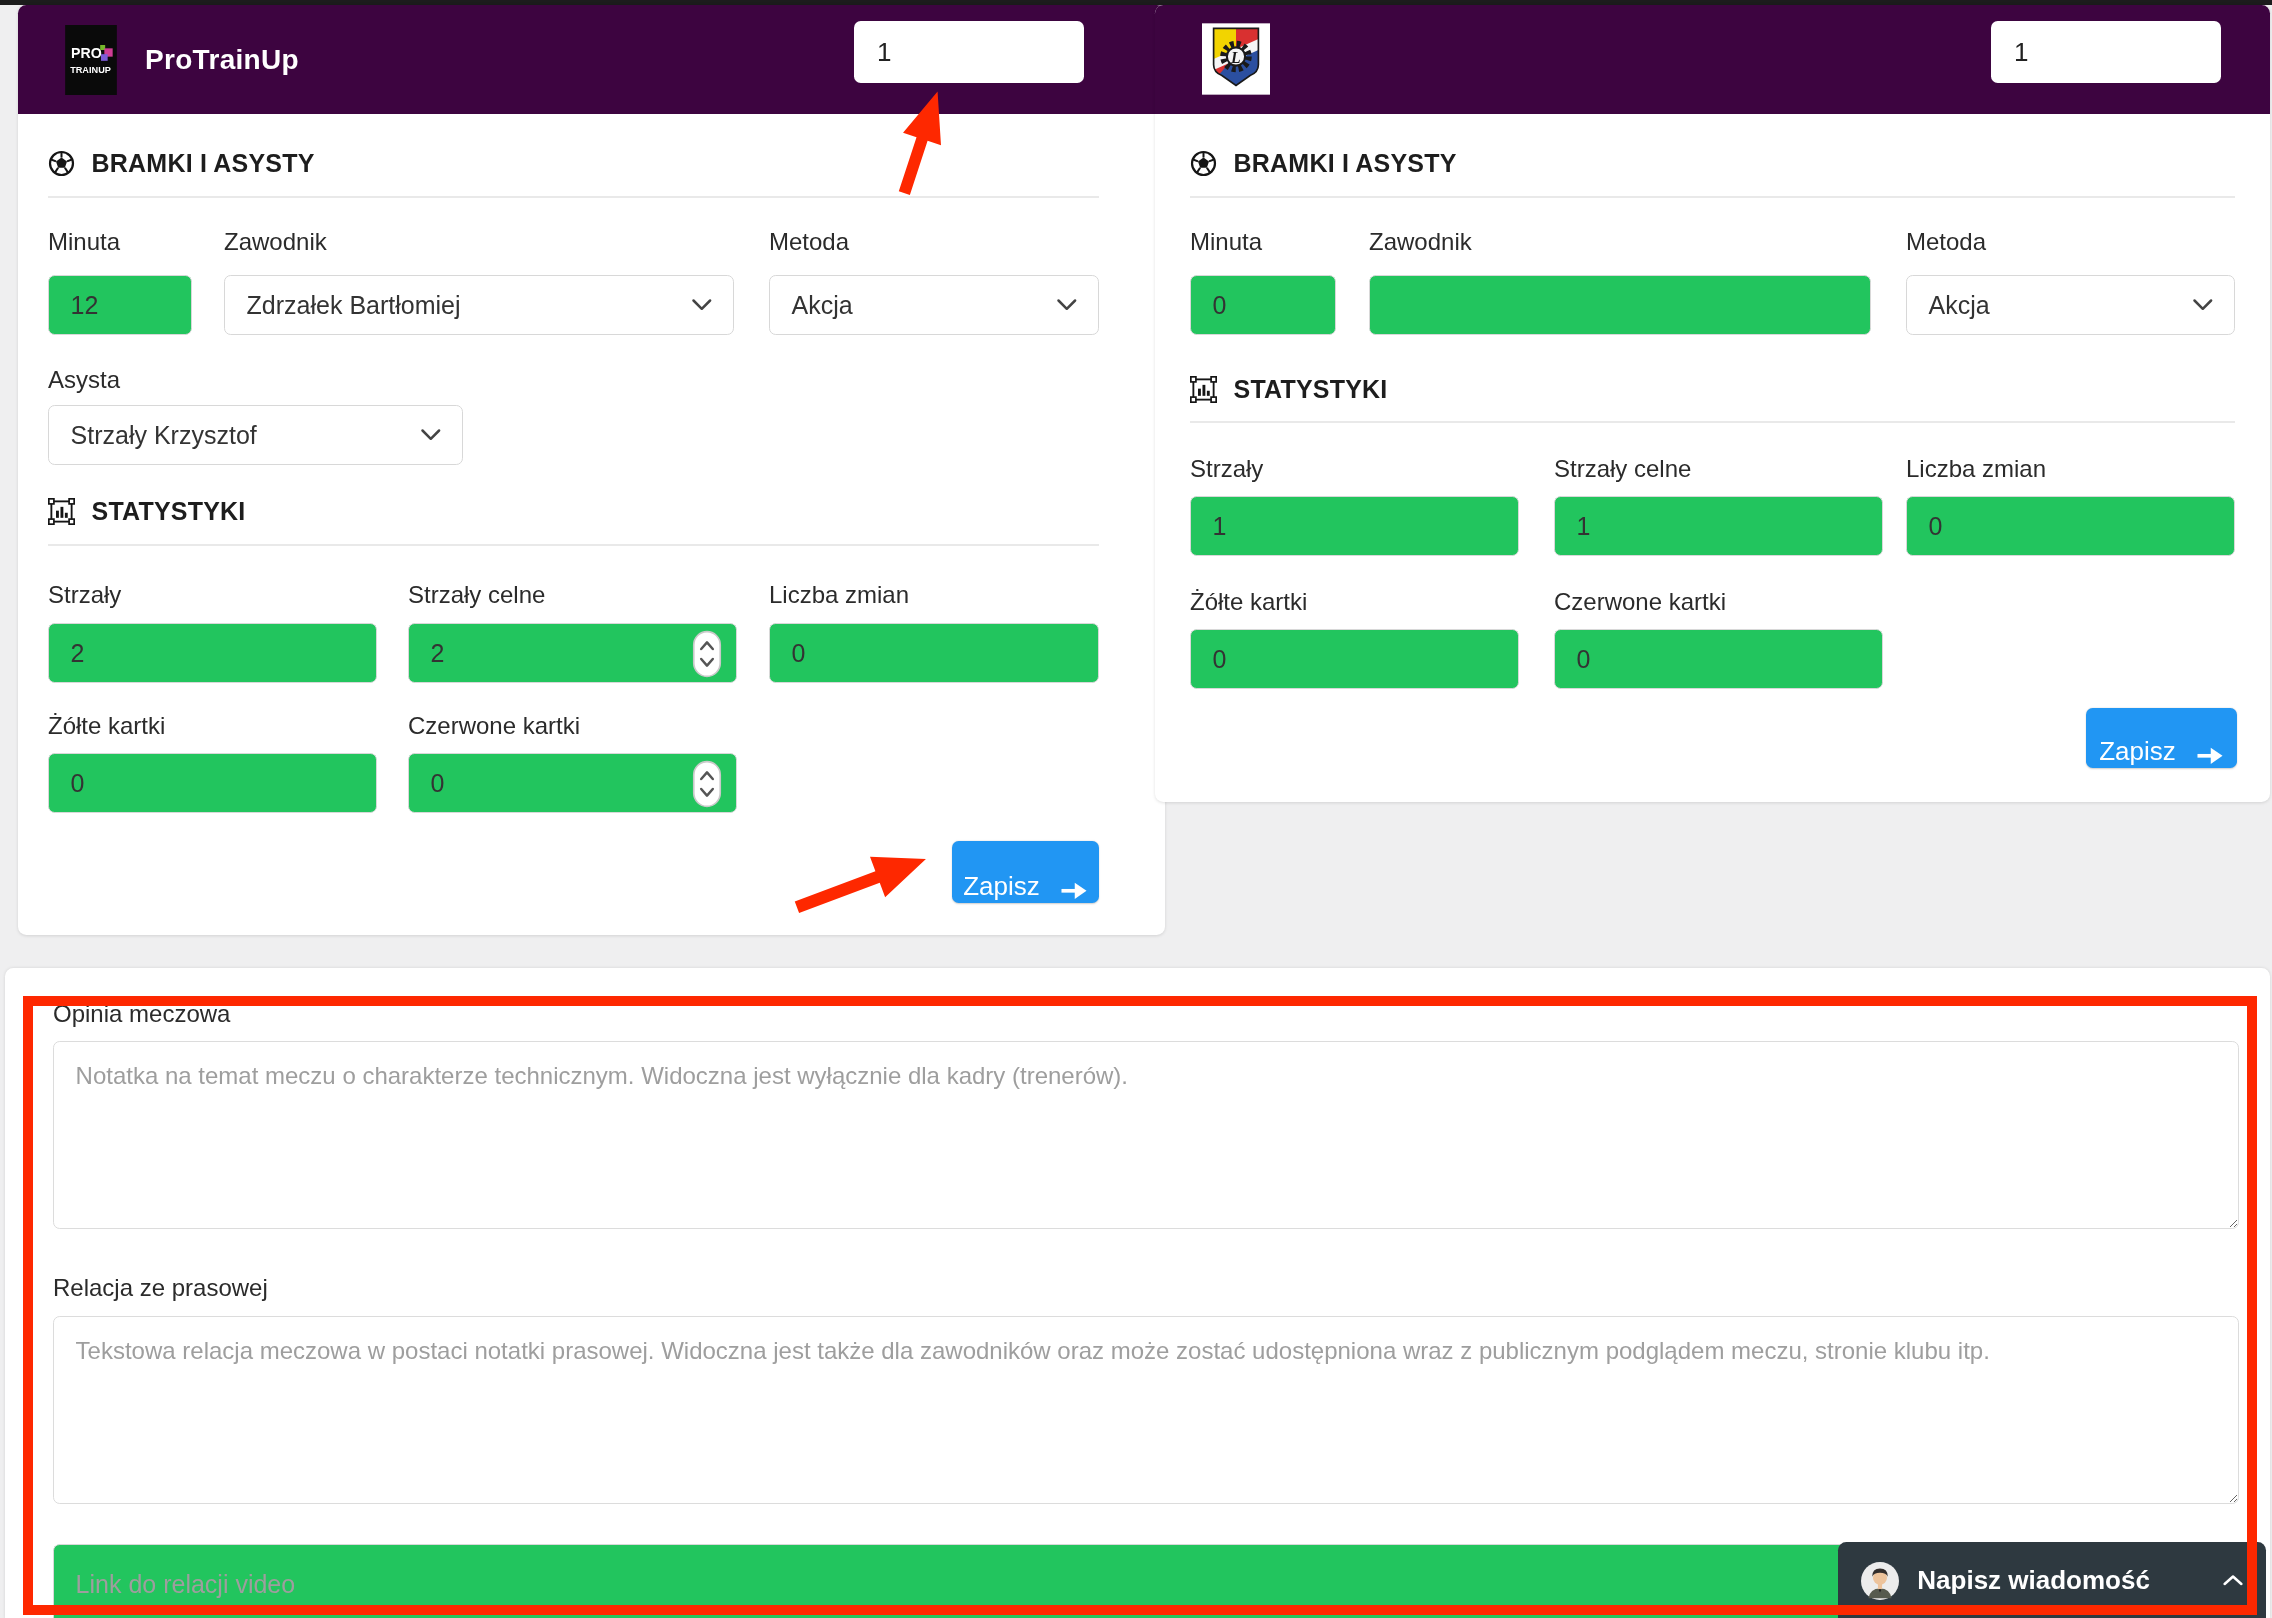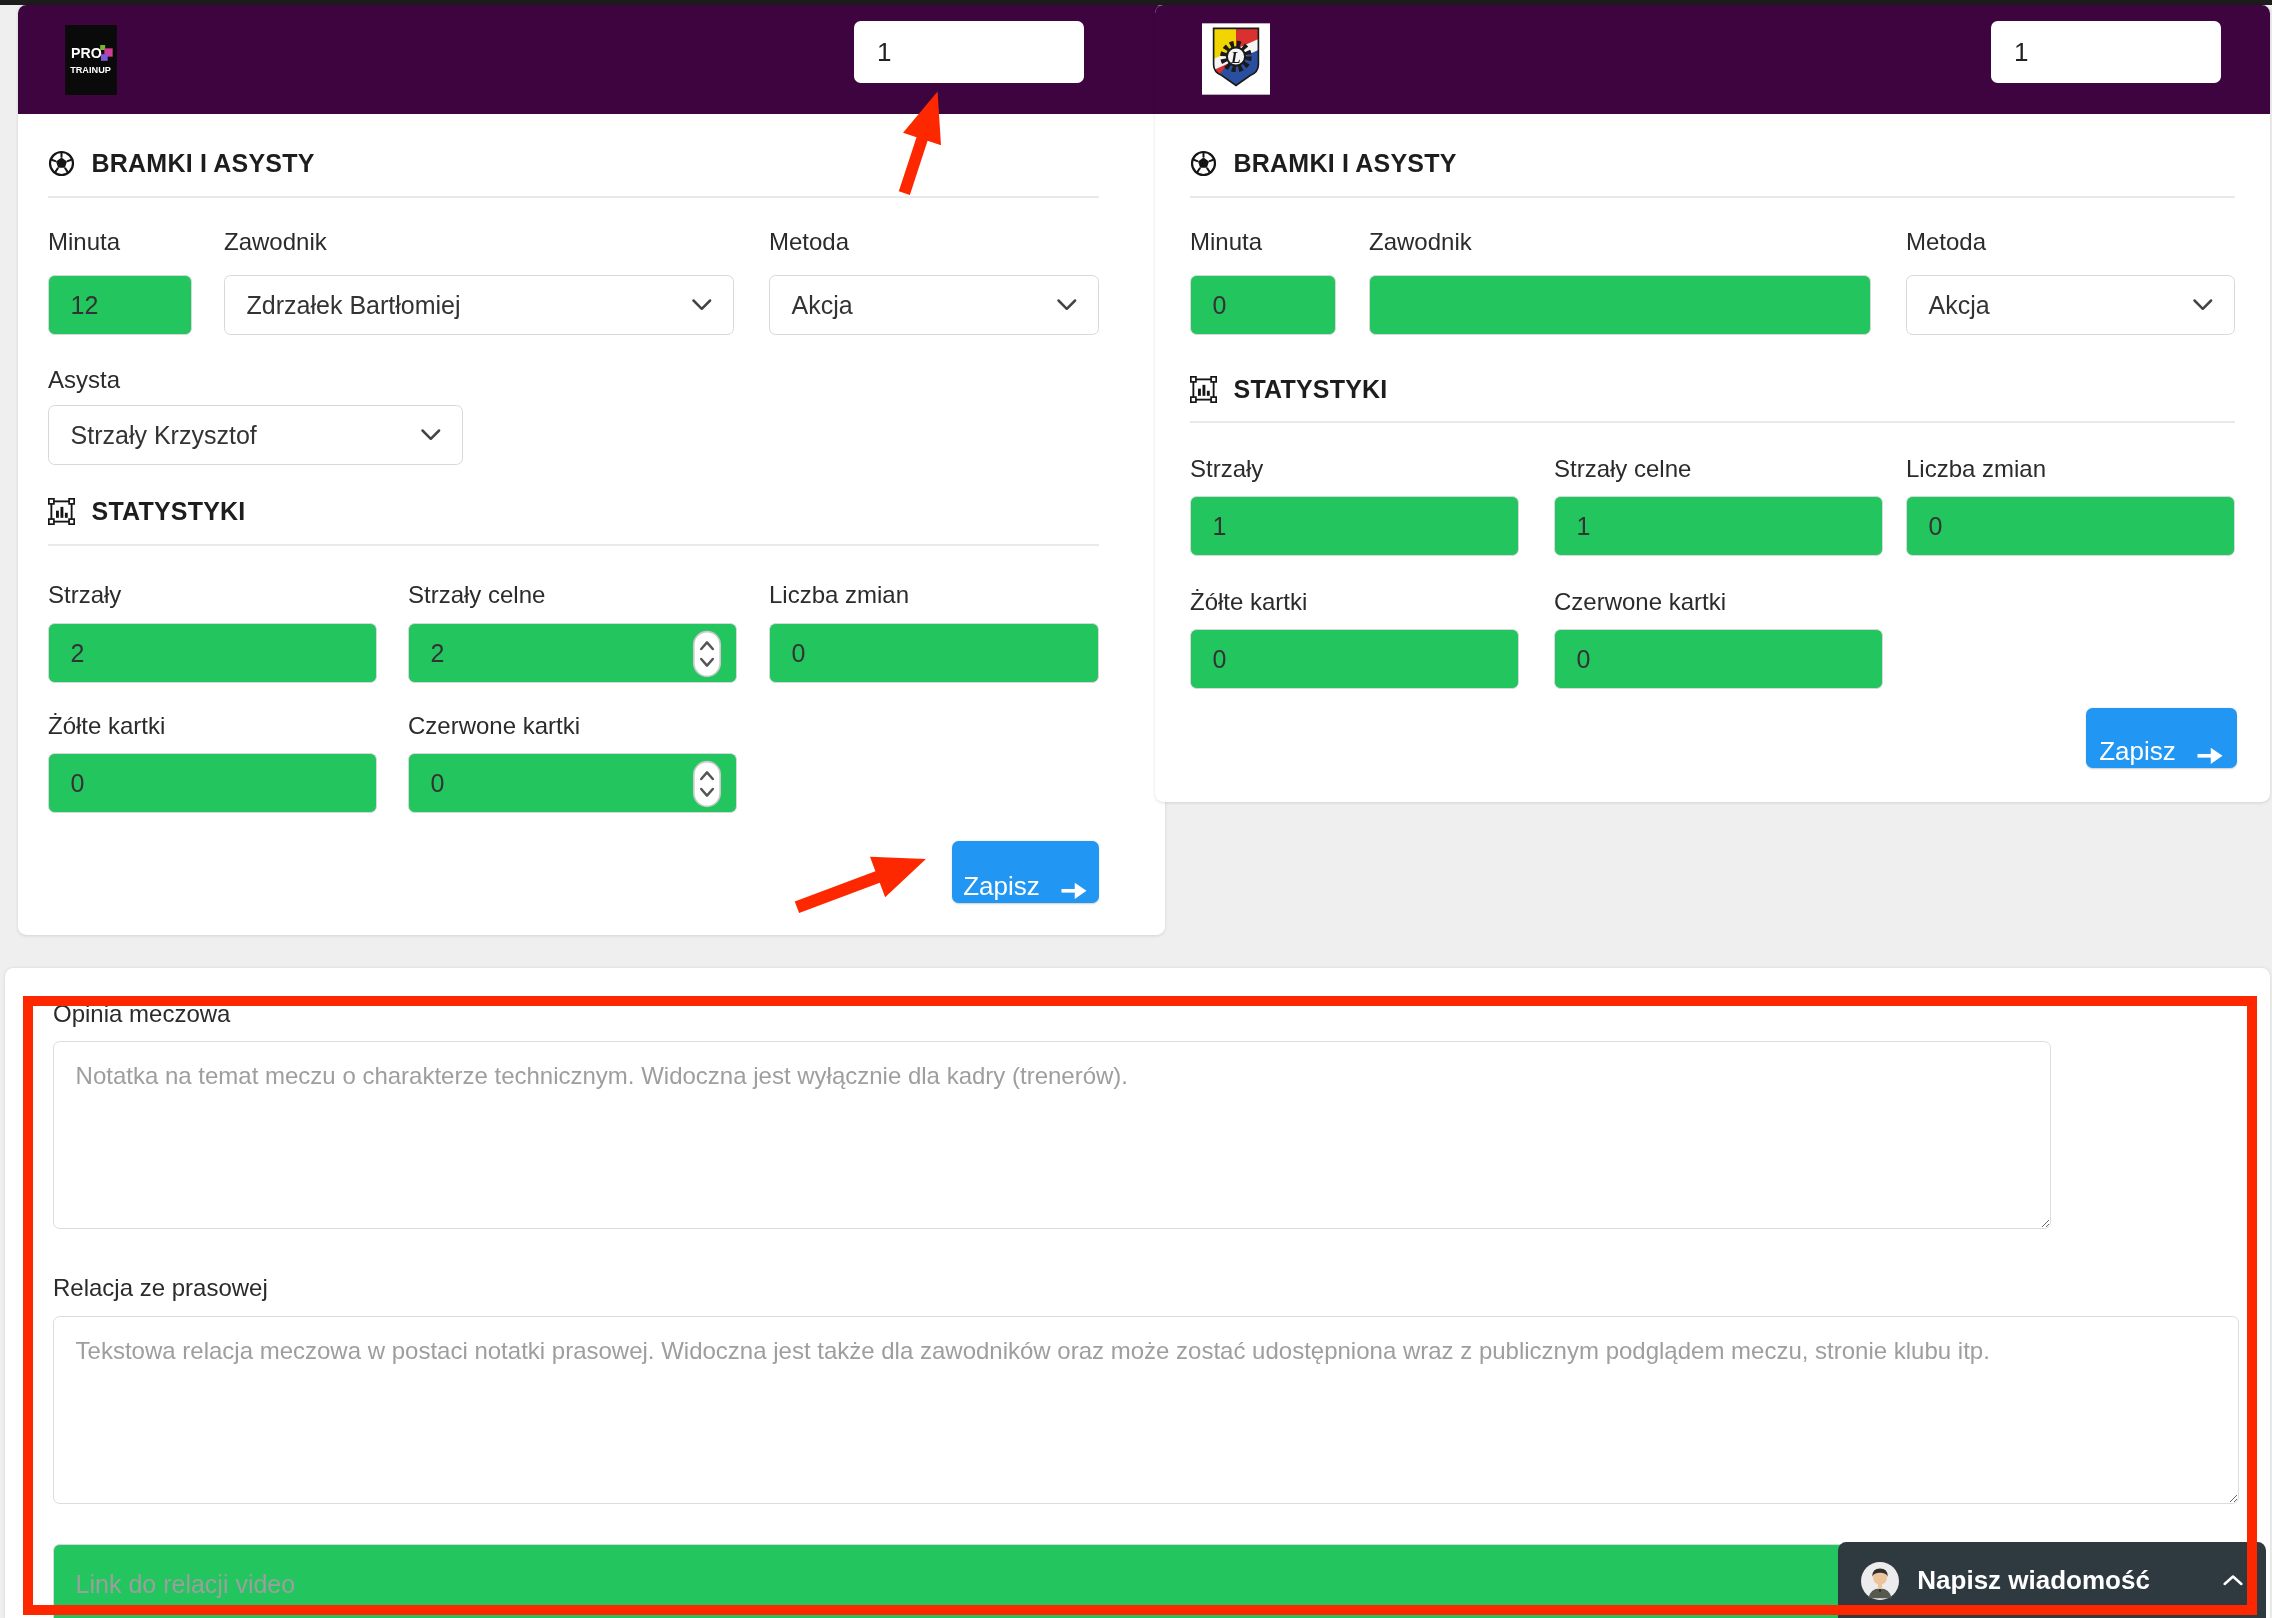--- a/index.html
+++ b/index.html
@@ -45,20 +45,21 @@
 <section class="abs card" style="left:18px;top:5px;width:1115px;height:930px;padding-left:32px;">
   <header class="abs phead">
     <svg class="abs" style="left:47px;top:20px;" width="52" height="70" viewBox="0 0 62 84">
       <rect x="0" y="0" width="62" height="84" fill="#0a0a0a"></rect>
       <text x="7" y="40" font-family="Liberation Sans, sans-serif" font-size="17" font-weight="bold" fill="#fff">PRO</text>
       <rect x="42" y="24" width="6" height="6" fill="#76b82a"></rect>
       <rect x="47" y="28" width="10" height="10" fill="#cf3d96"></rect>
       <rect x="43" y="35" width="8" height="8" fill="#7b5cd6"></rect>
       <text x="6" y="57" font-family="Liberation Sans, sans-serif" font-size="11" font-weight="bold" fill="#fff">TRAINUP</text>
     </svg>
+    <div class="abs team-title" style="left:127px;top:0;">ProTrainUp</div>
     <input class="abs score" style="left: 836px; top: 16px;" value="1">
   </header>
 
   <div class="abs sec" style="left:30px;top:140px;">
     <svg width="27" height="27" viewBox="0 0 32 32">
       <circle cx="16" cy="16" r="13.6" fill="#fff" stroke="#151515" stroke-width="2.6"></circle>
       <path d="M16 9 L22.5 13.5 L20 21 L12 21 L9.5 13.5 Z" fill="#151515"></path>
       <g stroke="#151515" stroke-width="2.4">
         <line x1="16" y1="9" x2="16" y2="3"></line>
         <line x1="22.5" y1="13.5" x2="28.4" y2="11.2"></line>
@@ -265,21 +266,21 @@
     <span>Zapisz</span>
     <svg width="28" height="21.6" viewBox="0 0 38 26">
       <path d="M2 13 H22" stroke="#fff" stroke-width="5"></path>
       <path d="M20 2 L36 13 L20 24 Z" fill="#fff"></path>
     </svg>
   </button>
 </section>
 
 <section class="abs card" style="left:5px;top:968px;width:2265px;height:650px;overflow:hidden;border-radius:8.3px 8.3px 0 0;">
   <div class="abs label" style="left:48px;top:32px;">Opinia meczowa</div>
-  <div class="abs" style="left:48px;top:73px;width:1998px;height:188px;">
+  <div class="abs" style="left:48px;top:73px;width:2186px;height:188px;">
     <textarea class="ta" placeholder="Notatka na temat meczu o charakterze technicznym. Widoczna jest wyłącznie dla kadry (trenerów)." style=""></textarea>
   </div>
 
   <div class="abs label" style="left:48px;top:306px;">Relacja ze prasowej</div>
   <div class="abs" style="left:48px;top:348px;width:2186px;height:188px;">
     <textarea class="ta" placeholder="Tekstowa relacja meczowa w postaci notatki prasowej. Widoczna jest także dla zawodników oraz może zostać udostępniona wraz z publicznym podglądem meczu, stronie klubu itp." style=""></textarea>
   </div>
 
   <div class="abs" style="left:48px;top:576px;width:2186px;height:80px;">
     <input class="tfield" style="height: 80px; border-radius: 6.7px;" placeholder="Link do relacji video">

